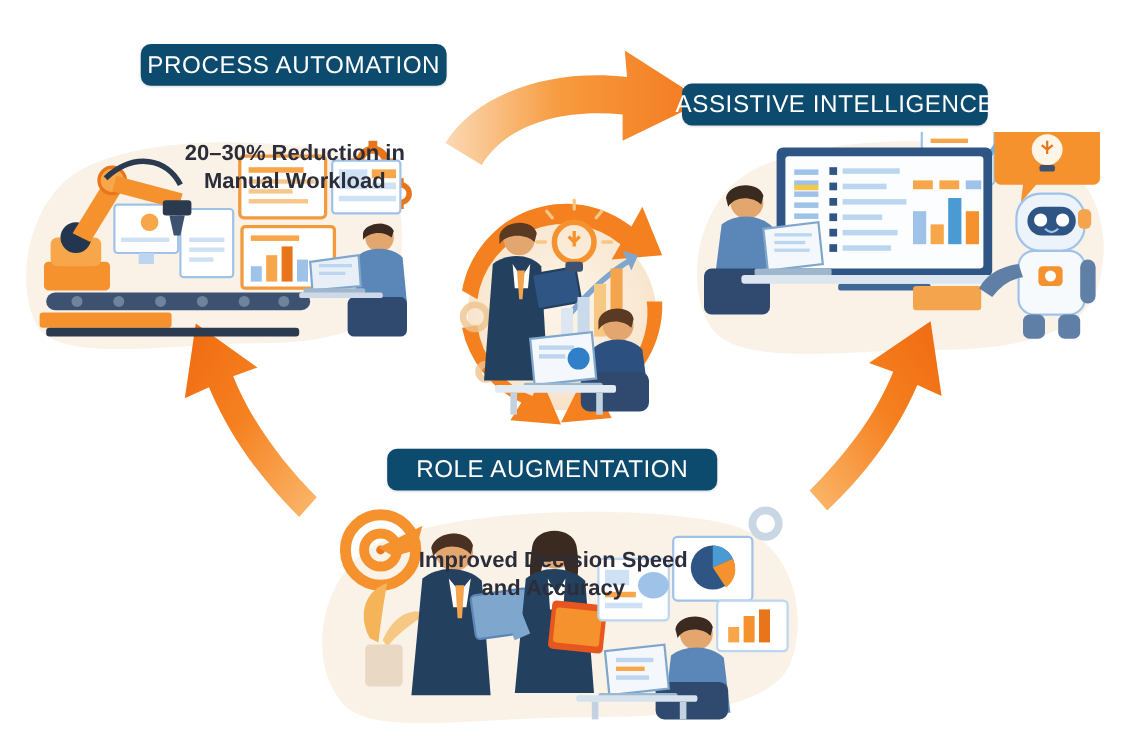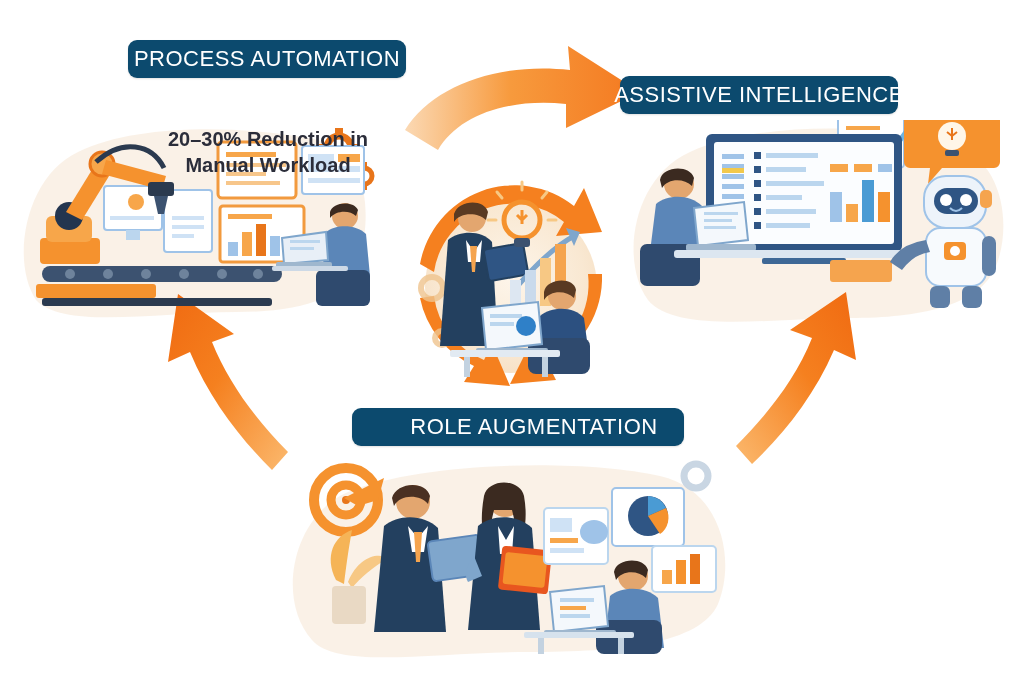--- a/index.html
+++ b/index.html
@@ -21,21 +21,21 @@
     color:#ffffff;
     font-weight:normal;
     letter-spacing:.5px;
     border-radius:9px;
     display:flex;align-items:center;justify-content:center;
     box-shadow:0 1px 2px rgba(0,0,0,.12);
     white-space:nowrap;
   }
   #badge-process{left:128px;top:40px;width:278px;height:38px;font-size:22px;}
   #badge-assistive{left:620px;top:40px;width:278px;height:38px;font-size:22px;margin-top:36px;}
-  #badge-role{left:352px;top:408px;width:300px;height:38px;font-size:22px;padding-left:32px;}
+  #badge-role{left:352px;top:408px;width:300px;height:38px;font-size:22px;}
 
   
   .caption{
     position:absolute;
     color:#2B2D3A;
     font-weight:bold;
     text-align:center;
     line-height:1.28;
     font-size:20px;
     white-space:pre-line;
@@ -454,14 +454,16 @@
   <div class="badge" id="badge-process">PROCESS AUTOMATION</div>
 
   <div class="badge" id="badge-assistive">ASSISTIVE INTELLIGENCE</div>
 
   <div class="badge" id="badge-role">ROLE AUGMENTATION</div>
 
   <div class="caption" id="caption-process">20–30% Reduction in
 Manual Workload</div>
 
 
+  <div class="caption" id="caption-role">Improved Decision Speed
+and Accuracy</div>
 
 </div>
 
 </body></html>

